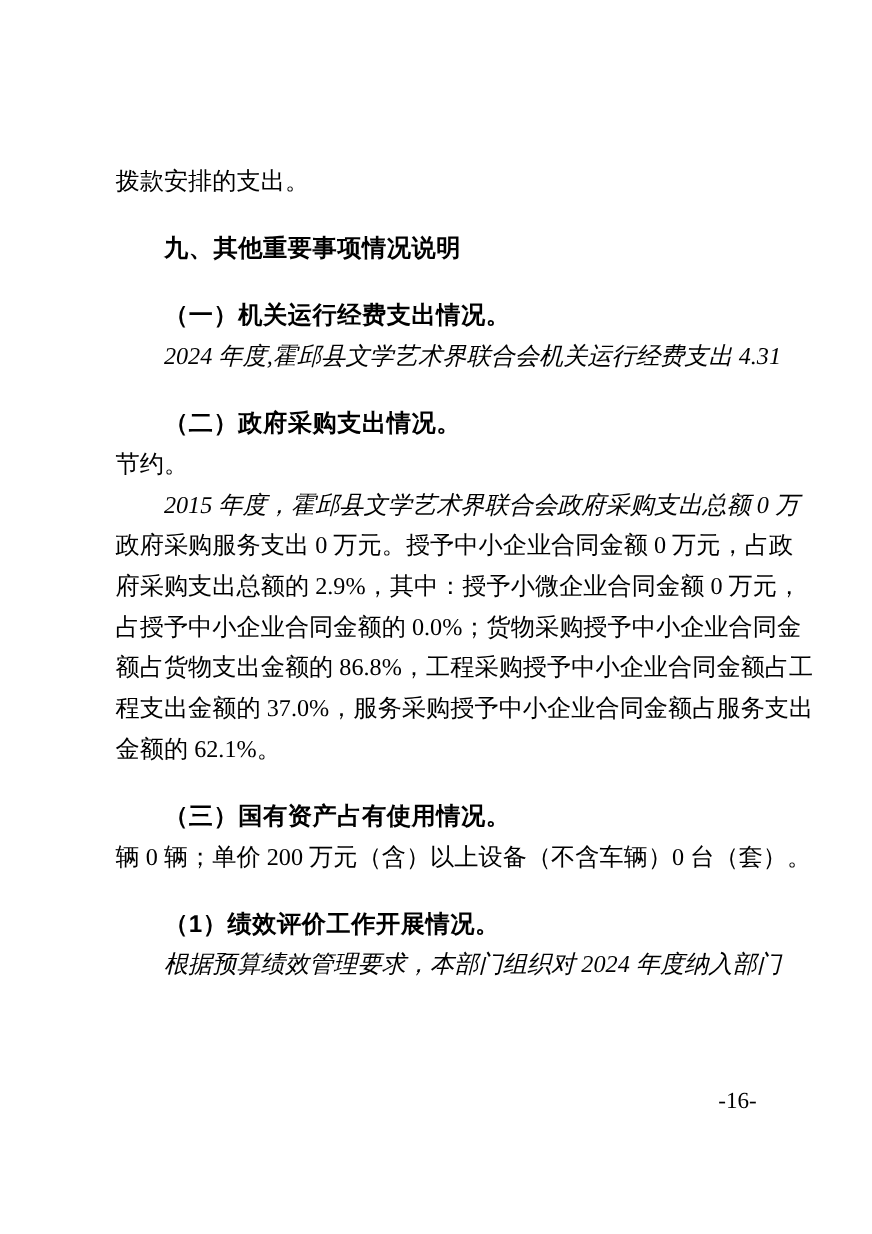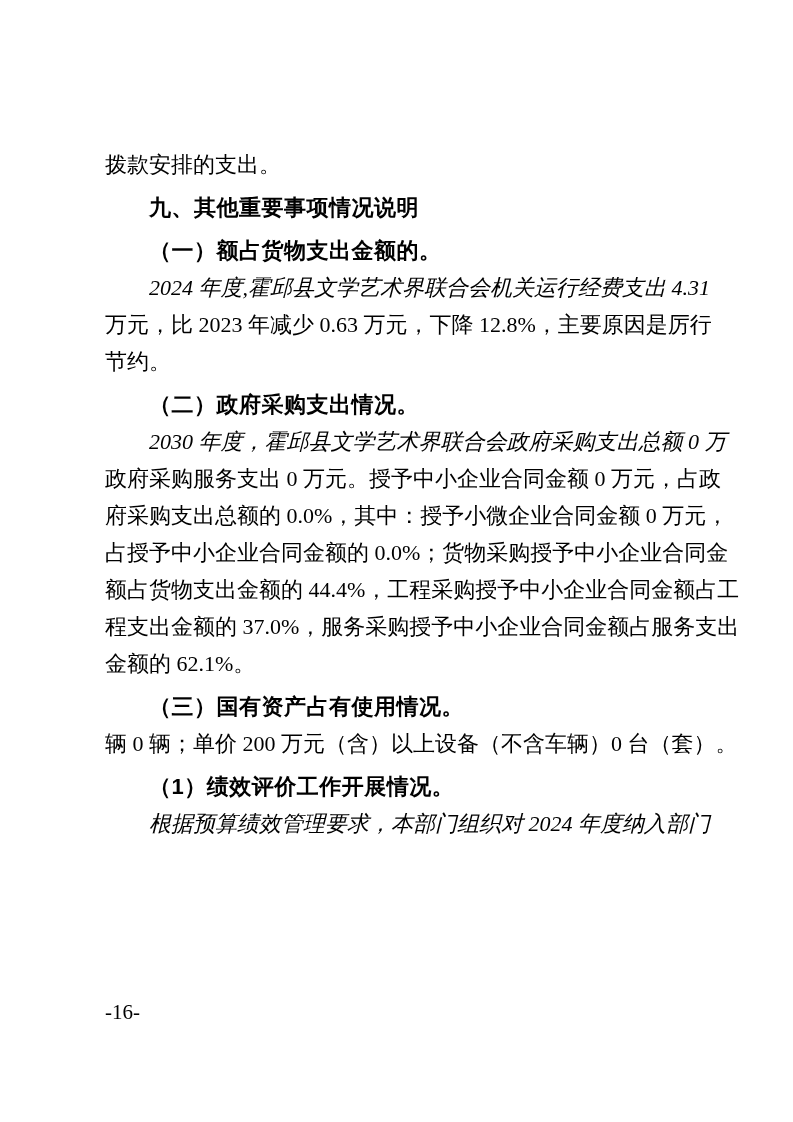--- a/index.html
+++ b/index.html
@@ -34,52 +34,50 @@
       text-align-last: justify;
     }
     .indent {
       text-indent: 44px;
       font-style: italic;
     }
     .heading {
       font-weight: bold;
       font-family: "Liberation Sans", "DejaVu Sans", sans-serif;
       text-indent: 44px;
-      margin-top: 6px;
+      margin-top: 24px;
       letter-spacing: 0.5px;
     }
     .footer-num {
       position: absolute;
       top: 988px;
       left: 105px;
       width: 583px;
-      text-align: left;
+      text-align: right;
       font-family: "Liberation Serif", "DejaVu Serif", serif;
       font-size: 21px;
       color: #000000;
-      margin-top: 12px;
     }
   </style>
 </head>
 <body>
 
 <div class="page">
   <div class="content">
     <div class="line">拨款安排的支出。</div>
     <div class="line heading">九、其他重要事项情况说明</div>
-    <div class="line heading">（一）额占货物支出金额的。</div>
+    <div class="line heading">（一）机关运行经费支出情况。</div>
     <div class="line indent justify">2024 年度,霍邱县文学艺术界联合会机关运行经费支出 4.31</div>
-    <div class="line justify">万元，比 2023 年减少 0.63 万元，下降 12.8%，主要原因是厉行</div>
+    <div class="line heading">（二）政府采购支出情况。</div>
     <div class="line">节约。</div>
-    <div class="line heading">（二）政府采购支出情况。</div>
-    <div class="line indent justify">2030 年度，霍邱县文学艺术界联合会政府采购支出总额 0 万</div>
+    <div class="line indent justify">2015 年度，霍邱县文学艺术界联合会政府采购支出总额 0 万</div>
     <div class="line justify">政府采购服务支出 0 万元。授予中小企业合同金额 0 万元，占政</div>
-    <div class="line justify">府采购支出总额的 0.0%，其中：授予小微企业合同金额 0 万元，</div>
+    <div class="line justify">府采购支出总额的 2.9%，其中：授予小微企业合同金额 0 万元，</div>
     <div class="line justify">占授予中小企业合同金额的 0.0%；货物采购授予中小企业合同金</div>
-    <div class="line justify">额占货物支出金额的 44.4%，工程采购授予中小企业合同金额占工</div>
+    <div class="line justify">额占货物支出金额的 86.8%，工程采购授予中小企业合同金额占工</div>
     <div class="line justify">程支出金额的 37.0%，服务采购授予中小企业合同金额占服务支出</div>
     <div class="line">金额的 62.1%。</div>
     <div class="line heading">（三）国有资产占有使用情况。</div>
     <div class="line justify">辆 0 辆；单价 200 万元（含）以上设备（不含车辆）0 台（套）。</div>
     <div class="line heading">（1）绩效评价工作开展情况。</div>
     <div class="line indent justify">根据预算绩效管理要求，本部门组织对 2024 年度纳入部门</div>
   </div>
   <div class="footer-num">-16-</div>
 </div>
 

